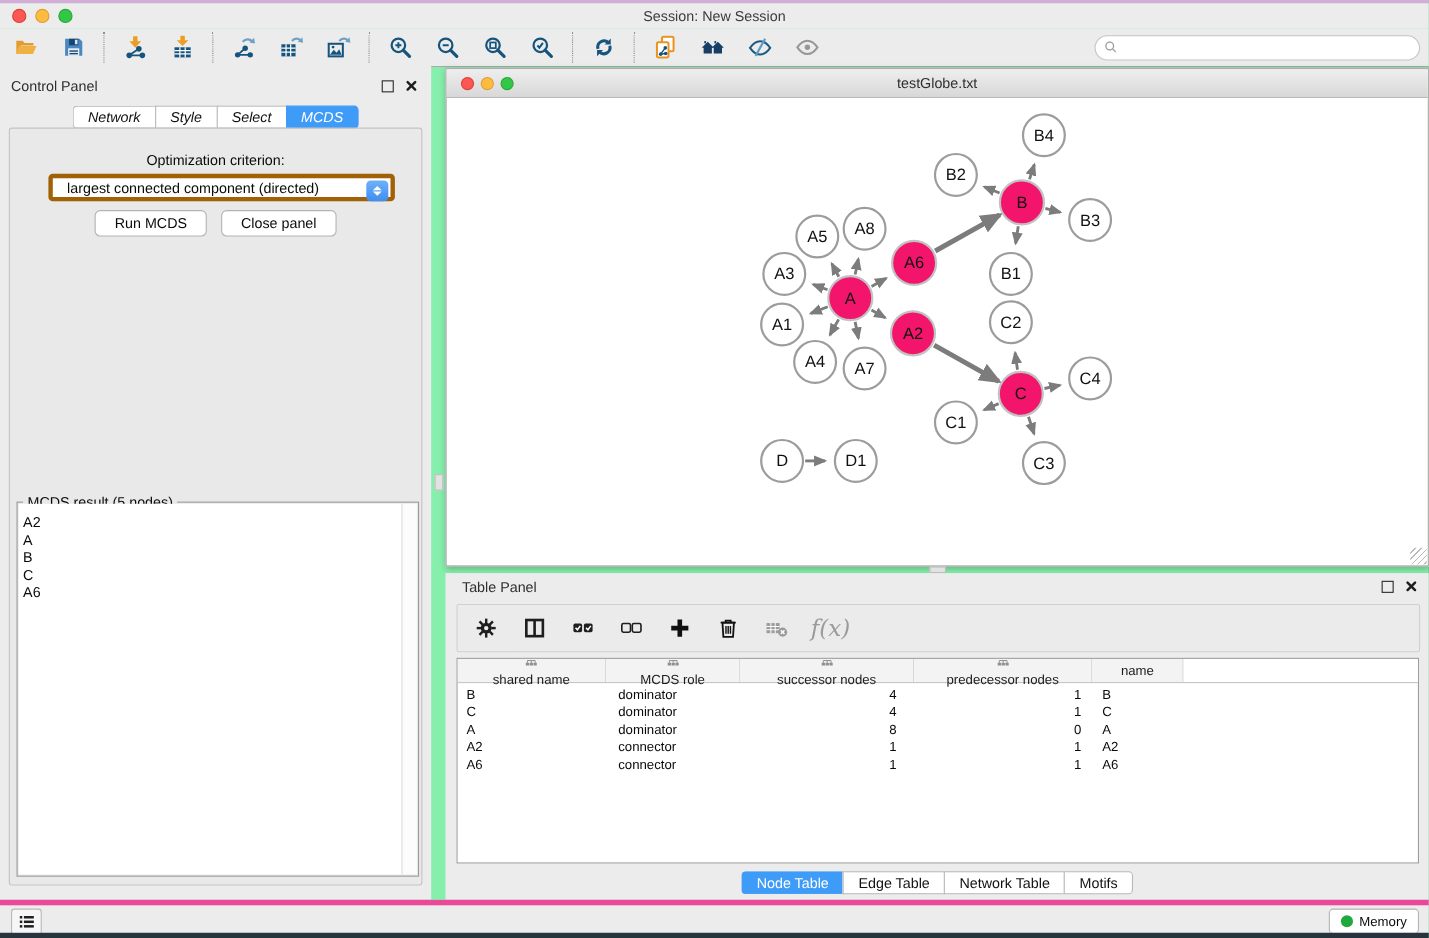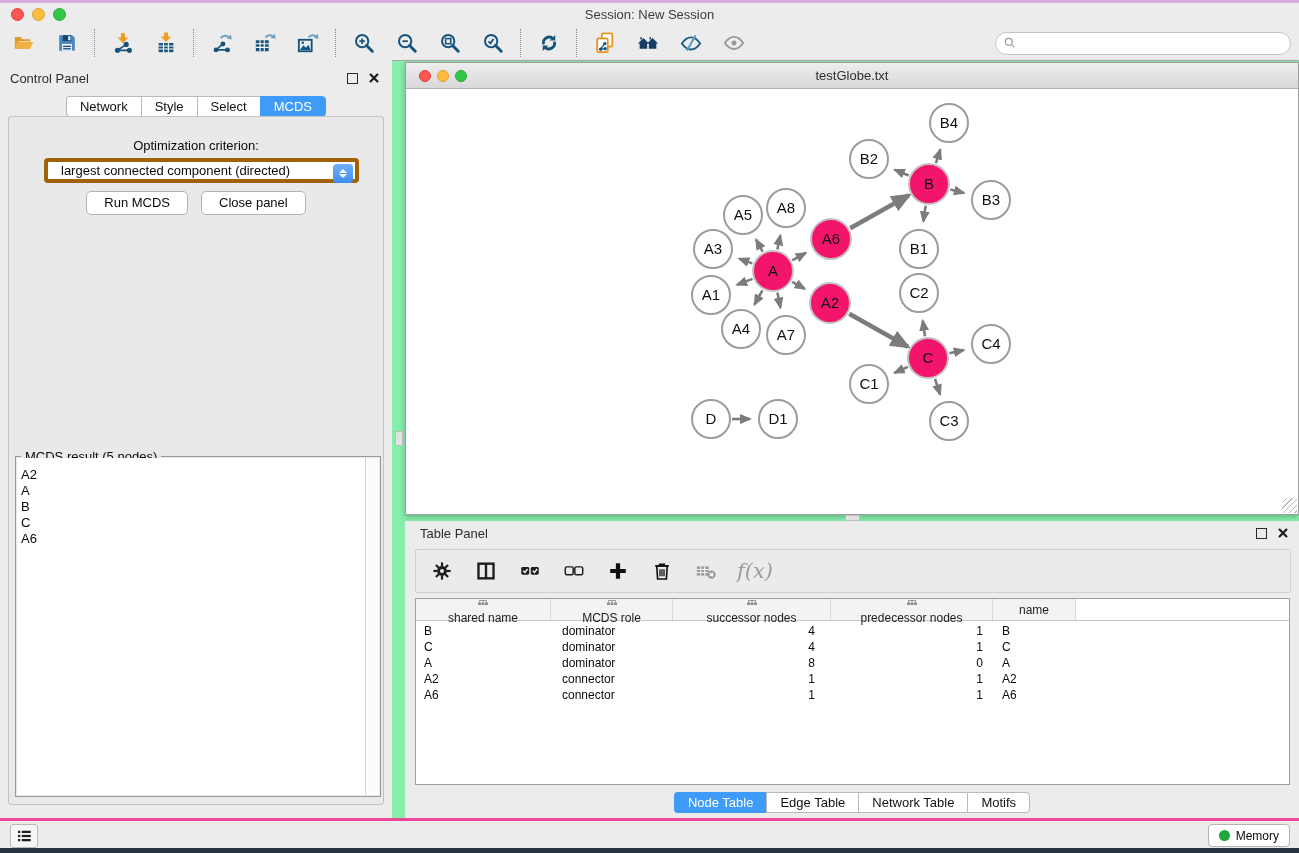--- a/index.html
+++ b/index.html
@@ -24,21 +24,21 @@
   .tb-sep { width:1px; height:28px; border-left:1px dotted #8F8F8F; flex:0 0 auto; }
   .search-box { margin-left:auto; width:296px; height:23px; background:#fff; border:1px solid #C4C4C4;
                 border-radius:12px; display:flex; align-items:center; padding-left:7px; gap:4px; }
   .search-box svg { flex:0 0 auto; }
 
   
   .control-panel { position:absolute; left:0; top:60px; width:392px; bottom:35px; background:#ECECEC; }
   .cp-title { position:absolute; left:10px; top:11px; font-size:13px; color:#2E2E2E; }
   .panel-btns { position:absolute; right:12px; top:12px; display:flex; gap:10px; align-items:center; }
   .float-box { width:11px; height:11px; border:1.5px solid #2A2A2A; background:transparent; }
-  .cp-tabs { position:absolute; top:36px; left:0; width:100%; display:flex; justify-content:center; }
+  .cp-tabs { position:absolute; top:36px; left:0; width:100%; display:flex; justify-content:center;font-style:italic; }
   .control-tab, .bottom-tab { height:21px; line-height:20px; padding:0 13px; font-size:13px; background:#fff;
       border:1px solid #B9B9B9; border-right:none; color:#111; cursor:default; }
   .control-tab:first-child, .bottom-tab:first-child { border-radius:4px 0 0 4px; }
   .control-tab:last-child, .bottom-tab:last-child { border-right:1px solid #B9B9B9; border-radius:0 4px 4px 0; }
   .control-tab.active, .bottom-tab.active { background:#3F9BF8; border-color:#3F9BF8; color:#fff; }
   .cp-body { position:absolute; left:8px; right:8px; top:56px; bottom:13px; background:#E9E9E9;
              border:1px solid #C3C3C3; border-radius:3px; }
   .opt-label { position:absolute; top:21px; width:100%; text-align:center; font-size:13px; color:#0A0A0A; }
   .criterion-select { position:absolute; left:35px; top:41px; width:315px; height:25px; background:#fff;
       border:4px solid #a16207; border-radius:4px; font-size:13px; color:#0A0A0A;
@@ -95,21 +95,21 @@
   .tbody { padding-top:2px; }
   .tr { display:flex; height:16px; align-items:center; font-size:12px; color:#0A0A0A; }
   .td { overflow:hidden; white-space:nowrap; }
   .td.col0 { padding-left:8px; } .td.col1 { padding-left:11px; }
   .td.col2 { text-align:right; padding-right:16px; } .td.col3 { text-align:right; padding-right:10px; }
   .td.col4 { padding-left:9px; }
   .tp-tabs { position:absolute; left:0; width:100%; bottom:5px; display:flex; justify-content:center; }
 
   
   .statusbar { position:absolute; left:0; right:0; bottom:5px; height:30px; background:#ECECEC;
-      border-top:3px solid #ec4899;text-align:right; }
+      border-top:5px solid #ec4899;text-align:right; }
   .list-btn { position:absolute; left:10px; top:3px; width:28px; height:24px; background:#F6F6F6;
       border:1px solid #B9B9B9; border-radius:3px; display:flex; align-items:center; justify-content:center; }
   .memory-btn { position:absolute; right:9px; top:3px; height:23px; padding:0 10px; background:#fff;
       border:1px solid #B3B3B3; border-radius:4px; display:flex; align-items:center; gap:6px;
       font-size:12px; color:#0A0A0A; }
   .memory-dot { width:11px; height:11px; border-radius:50%; background:#1FA83C; }
   .bottom-strip { position:absolute; left:0; right:0; bottom:0; height:5px; background:#27333F; }
 </style>
 </head>
 <body>

